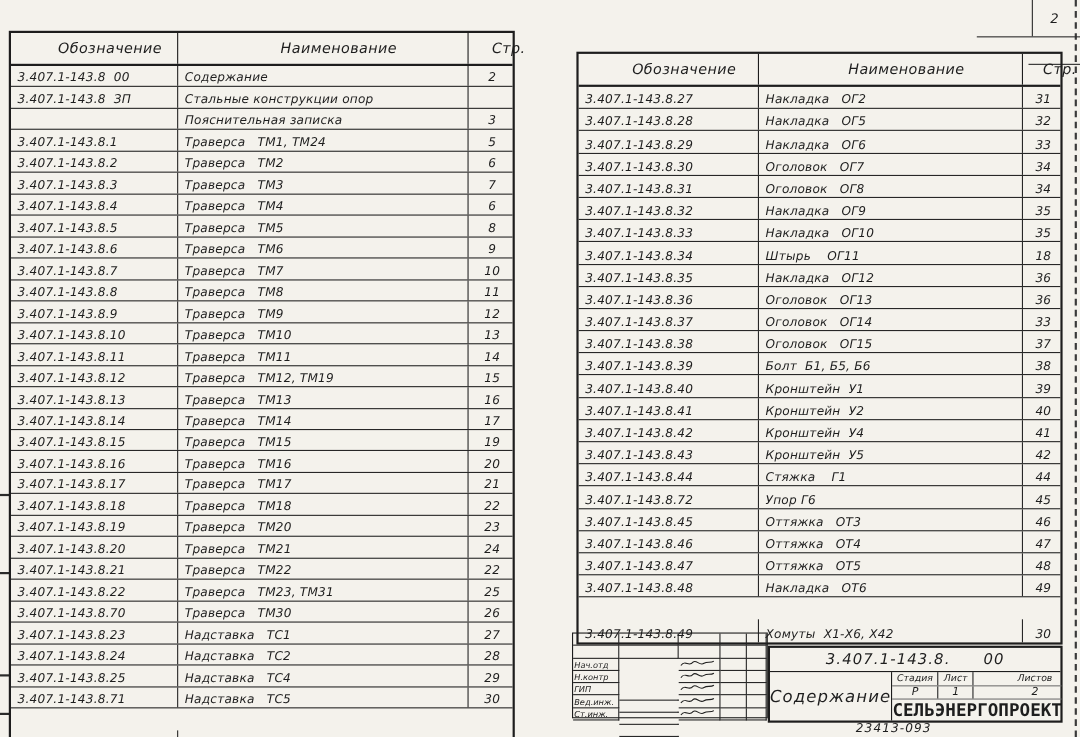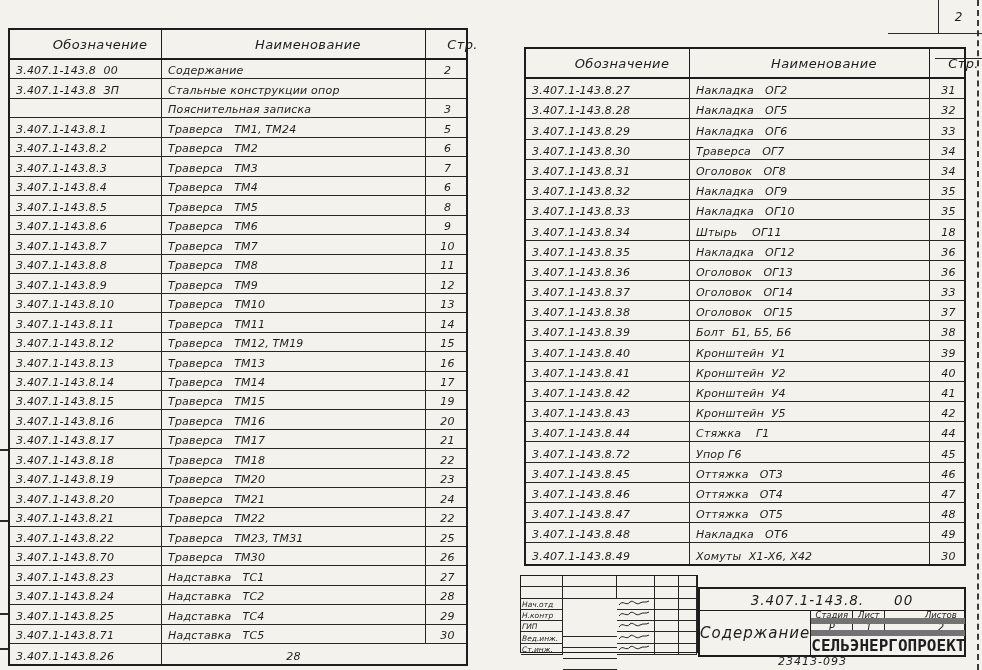--- a/index.html
+++ b/index.html
@@ -8,21 +8,21 @@
   .page{position:relative;width:982px;height:670px;background:#f4f2ec;}
 
   
   .tbl{position:absolute;border:2px solid #1d1d1d;box-sizing:border-box;}
   .tbl-head{display:grid;border-bottom:2.5px solid #1d1d1d;box-sizing:border-box;}
   .h-cell{display:flex;align-items:center;justify-content:center;
           font-style:italic;font-size:13px;letter-spacing:.4px;
           border-right:1.5px solid #1d1d1d;box-sizing:border-box;white-space:pre;padding-left:29px;}
   .h-cell:last-child{border-right:none;}
   .tbl-rows .t-row{display:grid;border-bottom:1px solid #272727;box-sizing:border-box;}
-  .tbl-rows .t-row:last-child{border-bottom:none;}
+  .tbl-rows .t-row:last-child{border-bottom:none;margin-top:20px;}
   .cell{display:flex;align-items:flex-end;box-sizing:border-box;
         border-right:1.2px solid #272727;font-style:italic;font-size:11px;
         white-space:pre;overflow:hidden;padding:0 3px 1px 6px;letter-spacing:.2px;}
   .cell:last-child{border-right:none;}
   .p-cell{justify-content:center;padding-left:2px;}
 
   #left-table{left:8px;top:28px;width:460px;}
   #left-table .tbl-head{grid-template-columns:152px 264px 44px;height:30px;}
   #left-table .t-row{grid-template-columns:152px 264px 44px;height:19.48px;text-align:right;}
 
@@ -57,21 +57,21 @@
             flex-direction:column;}
   .tb-doc{height:24px;border-bottom:1.5px solid #1d1d1d;box-sizing:border-box;
           display:flex;align-items:center;justify-content:center;gap:30px;
           font-style:italic;font-size:13.5px;letter-spacing:1px;}
   .tb-bottom{flex:1;display:flex;}
   .tb-title{width:146px;border-right:1.5px solid #1d1d1d;box-sizing:border-box;
             display:flex;align-items:center;justify-content:center;
             font-style:italic;font-size:15px;letter-spacing:1px;}
   .tb-meta{flex:1;display:flex;flex-direction:column;}
   .tb-meta-head,.tb-meta-vals{display:grid;grid-template-columns:42px 32px 1fr;
-            border-bottom:6px solid #737373;box-sizing:border-box;}
+            border-bottom:1px solid #737373;box-sizing:border-box;}
   .tb-meta-head{height:13px;}
   .tb-meta-vals{height:12px;}
   .m-cell{display:flex;align-items:center;justify-content:center;
           border-right:1px solid #272727;box-sizing:border-box;
           font-style:italic;overflow:hidden;white-space:pre;}
   .m-cell:last-child{border-right:none;margin-left:31px;}
   .tb-meta-head .m-cell{font-size:8.5px;}
   .tb-meta-vals .m-cell{font-size:10px;}
   .tb-org{flex:1;display:flex;align-items:center;justify-content:center;
           font-family:"DejaVu Sans Mono", monospace;font-weight:bold;
@@ -276,21 +276,21 @@
           <div class="cell">Накладка   ОГ5</div>
           <div class="cell p-cell">32</div>
         </div>
         <div class="t-row">
           <div class="cell">3.407.1-143.8.29</div>
           <div class="cell">Накладка   ОГ6</div>
           <div class="cell p-cell">33</div>
         </div>
         <div class="t-row">
           <div class="cell">3.407.1-143.8.30</div>
-          <div class="cell">Траверса   ОГ7</div>
+          <div class="cell">Оголовок   ОГ7</div>
           <div class="cell p-cell">34</div>
         </div>
         <div class="t-row">
           <div class="cell">3.407.1-143.8.31</div>
           <div class="cell">Оголовок   ОГ8</div>
           <div class="cell p-cell">34</div>
         </div>
         <div class="t-row">
           <div class="cell">3.407.1-143.8.32</div>
           <div class="cell">Накладка   ОГ9</div>

